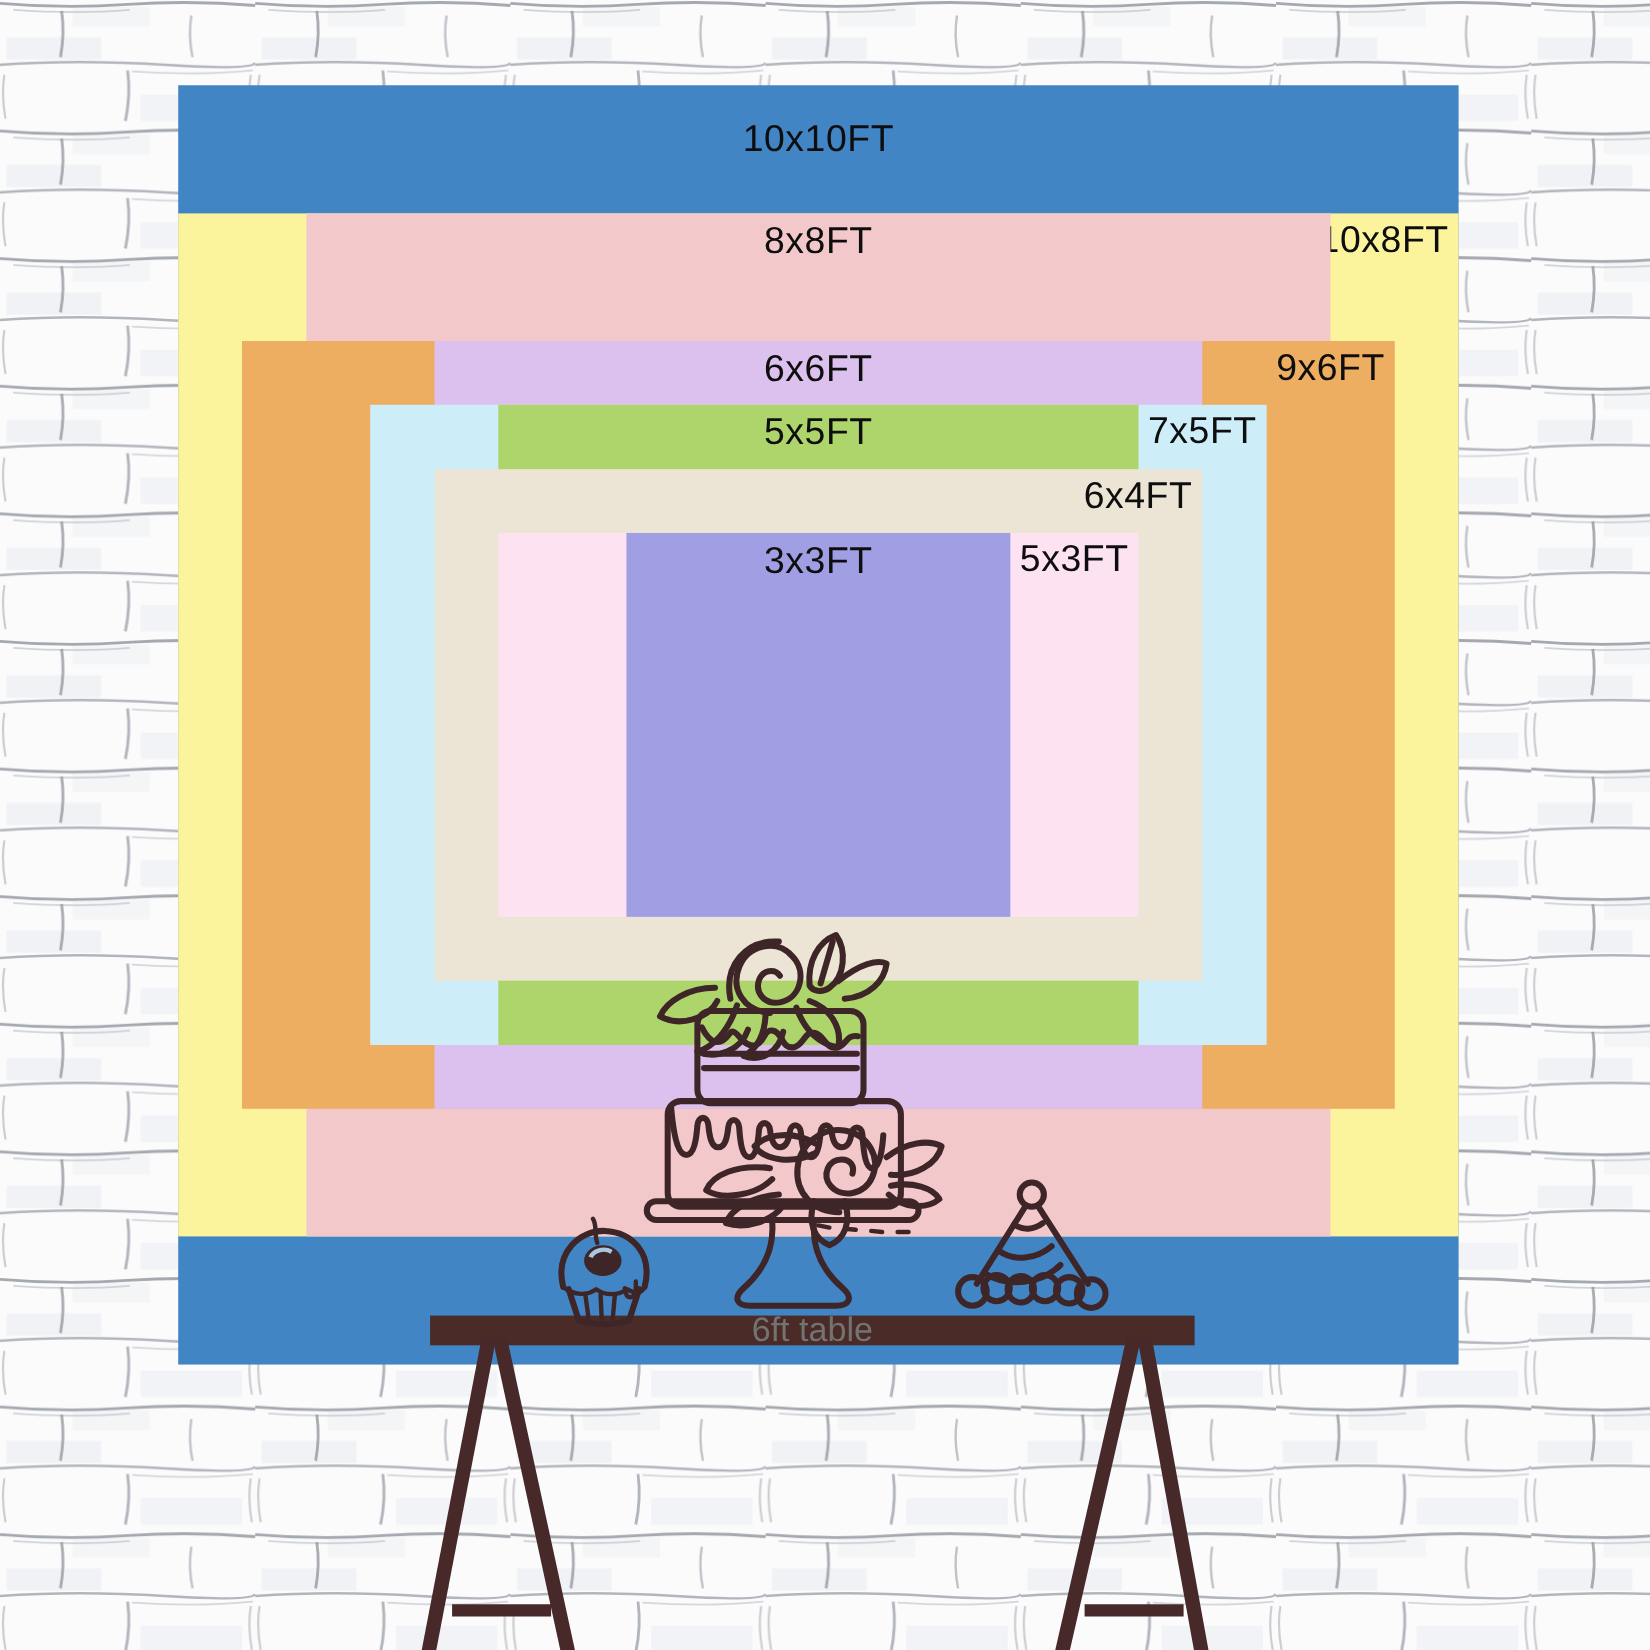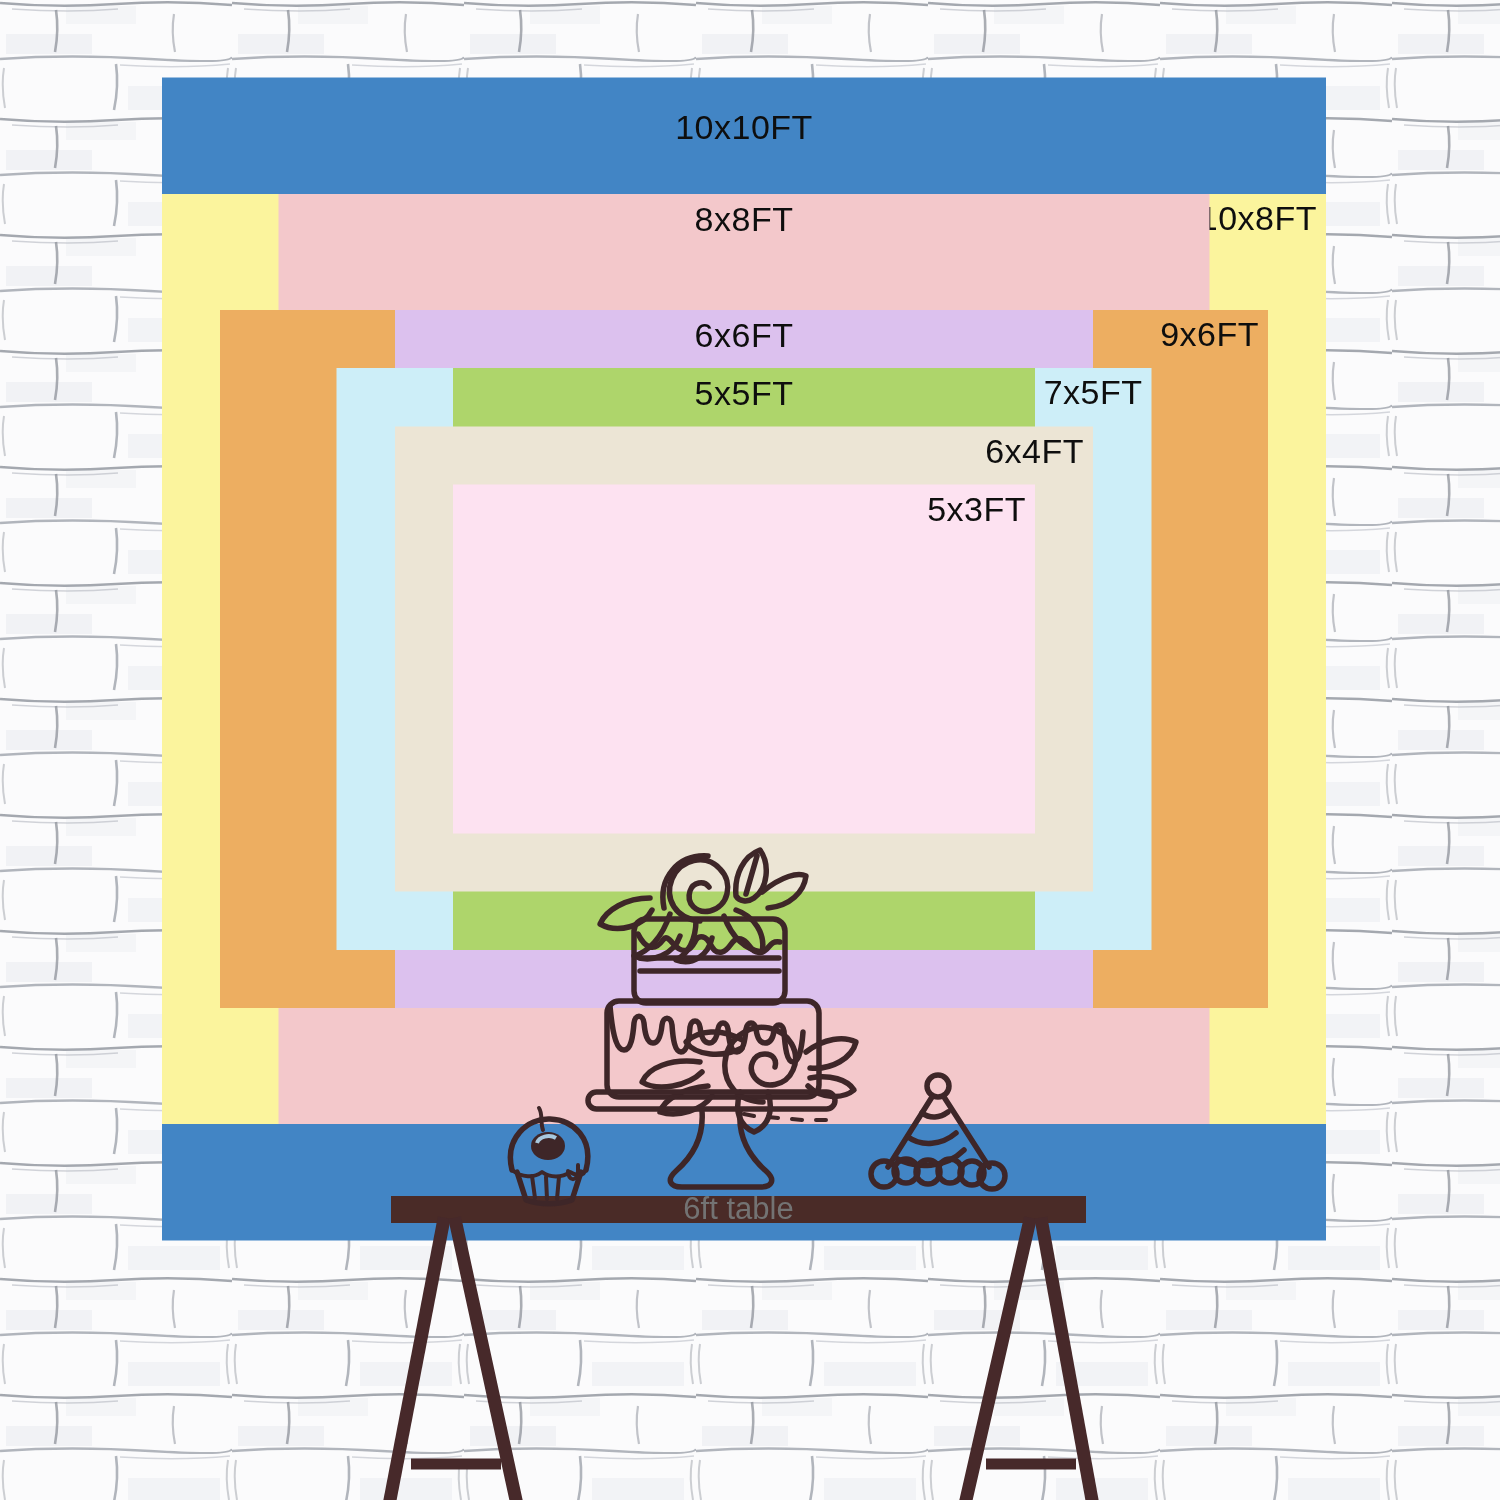--- a/index.html
+++ b/index.html
@@ -69,20 +69,23 @@
         <span class="size-label right">7x5FT</span>
       </div>
       <div class="size-rect" style="width: 582px; height: 582px; background: rgb(174, 213, 107);">
         <span class="size-label center">5x5FT</span>
       </div>
       <div class="size-rect" style="width: 698px; height: 465px; background: rgb(236, 229, 213);">
         <span class="size-label right">6x4FT</span>
       </div>
       <div class="size-rect" style="width: 582px; height: 349px; background: rgb(253, 226, 241);">
         <span class="size-label right">5x3FT</span>
+      </div>
+      <div class="size-rect" style="width: 349px; height: 349px; background: rgb(161, 159, 228);">
+        <span class="size-label center">3x3FT</span>
       </div>
     </div>
 
   <svg class="overlay" viewBox="0 0 1500 1500" xmlns="http://www.w3.org/2000/svg">
 
     <g>
       <rect class="wood" x="391" y="1196" width="695" height="27"></rect>
     </g>
     <g>
       <path class="leg" d="M443,1224 L390,1500"></path>

